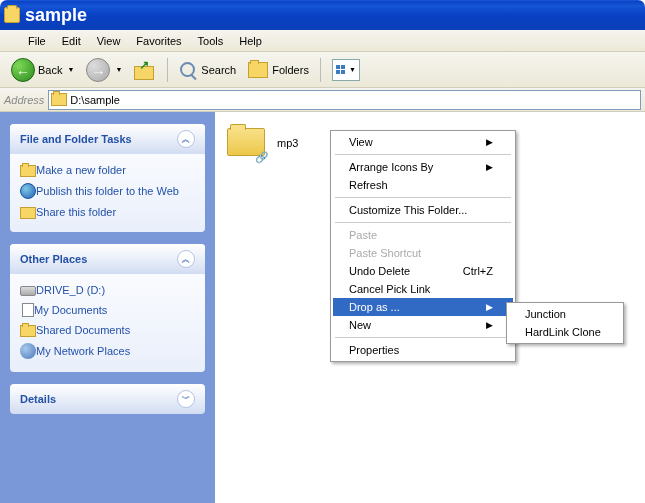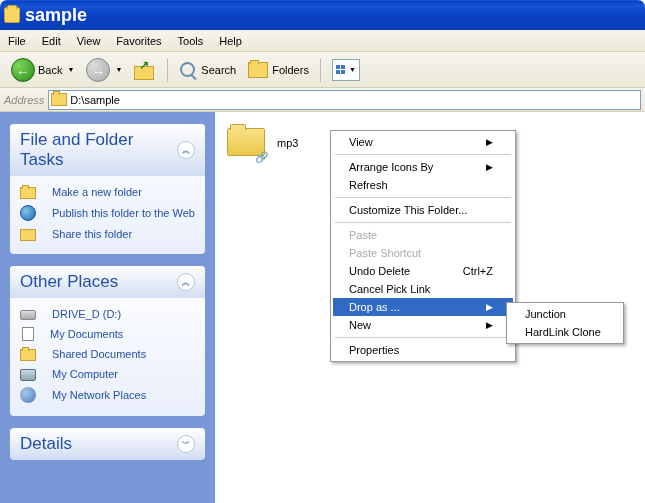--- a/index.html
+++ b/index.html
@@ -3,21 +3,21 @@
 <meta charset="utf-8">
 <style>
 * { margin: 0; padding: 0; box-sizing: border-box; font-family: Tahoma, sans-serif; font-size: 11px; }
 body { width: 645px; height: 503px; background: #fff; overflow: hidden; position: relative; }
 
 .titlebar { height: 30px; background: linear-gradient(to bottom, #1e5bd6, #0a43c7 5%, #1555d4 20%, #0941c5 50%, #0a3fb8); display: flex; align-items: center; padding: 0 4px; border-radius: 7px 7px 0 0; }
 .titlebar-icon { width: 16px; height: 16px; background: #f7d666; border: 1px solid #c5a030; border-radius: 2px; margin-right: 5px; position: relative; }
 .titlebar-icon::before { content: ""; position: absolute; top: -3px; left: 2px; width: 8px; height: 3px; background: #f7d666; border: 1px solid #c5a030; border-bottom: none; border-radius: 2px 2px 0 0; }
 .titlebar-text { color: #fff; font-weight: bold; font-size: 18px; }
 
-.menubar { height: 22px; background: linear-gradient(to bottom, #f5f4ee, #ece9d8); border-bottom: 1px solid #d0cdb8; display: flex; align-items: center; padding: 0 0; gap: 0; }
+.menubar { height: 22px; background: linear-gradient(to bottom, #f5f4ee, #ece9d8); border-bottom: 1px solid #d0cdb8; display: flex; align-items: center; padding: 0 20px; gap: 0; }
 .menu-item { padding: 2px 8px; color: #000; cursor: default; }
 
 .toolbar { height: 36px; background: linear-gradient(to bottom, #f5f4ee, #ece9d8); border-bottom: 1px solid #d0cdb8; display: flex; align-items: center; padding: 0 6px; gap: 2px; }
 .tb-back { display: flex; align-items: center; gap: 3px; padding: 2px 4px; border: 1px solid transparent; border-radius: 3px; }
 .tb-circle { width: 24px; height: 24px; border-radius: 50%; display: flex; align-items: center; justify-content: center; }
 .tb-circle.green { background: radial-gradient(circle at 30% 30%, #7ed957, #2a8b1e); border: 1px solid #1c6612; }
 .tb-circle.gray { background: radial-gradient(circle at 30% 30%, #ddd, #aaa); border: 1px solid #888; }
 .tb-arrow { color: #fff; font-size: 14px; }
 .tb-drop { font-size: 7px; color: #000; margin-left: 2px; }
 .tb-sep { width: 1px; height: 24px; background: #bbb; margin: 0 4px; }
@@ -37,24 +37,24 @@
 .addressbar { height: 24px; background: linear-gradient(to bottom, #f5f4ee, #ece9d8); border-bottom: 1px solid #d0cdb8; display: flex; align-items: center; padding: 0 4px; }
 .addr-label { color: #888; margin-right: 4px; font-size: 11px; font-style: italic; }
 .addr-field { flex: 1; background: #fff; border: 1px solid #7f9db9; height: 20px; display: flex; align-items: center; padding: 0 2px; gap: 3px; }
 .addr-folder { width: 16px; height: 13px; background: #f7d666; border: 1px solid #c5a030; position: relative; }
 .addr-folder::before { content: ""; position: absolute; top: -3px; left: 1px; width: 5px; height: 3px; background: #f7d666; border: 1px solid #c5a030; border-bottom: none; }
 
 .content { display: flex; height: calc(100% - 112px); }
 .sidebar { width: 215px; background: #7a98d8; padding: 12px 10px; display: flex; flex-direction: column; gap: 12px; }
 .panel { background: linear-gradient(to bottom, #fff, #e9effb); border-radius: 4px; overflow: hidden; }
 .panel-header { display: flex; justify-content: space-between; align-items: center; padding: 6px 10px; background: linear-gradient(to bottom, #fff, #d2ddf2); }
-.panel-title { color: #2351a8; font-weight: normal; font-size: 17px; }
+.panel-title { color: #2351a8; font-weight: bold; font-size: 11px; }
 .panel-toggle { width: 18px; height: 18px; border-radius: 50%; border: 1px solid #b6c4e2; background: #fff; display: flex; align-items: center; justify-content: center; color: #2351a8; font-size: 9px; }
 .panel-body { padding: 6px 10px 10px; }
-.task-link { display: flex; align-items: center; gap: 16px; padding: 3px 0; color: #2351a8; cursor: pointer; }
+.task-link { display: flex; align-items: center; gap: 0; padding: 3px 0; color: #2351a8; cursor: pointer; }
 .task-ico { width: 16px; height: 16px; flex-shrink: 0; }
 .ico-folder { background: #f7d666; border: 1px solid #c5a030; height: 12px; margin-top: 2px; position: relative; }
 .ico-folder::before { content: ""; position: absolute; top: -3px; left: 1px; width: 5px; height: 3px; background: #f7d666; border: 1px solid #c5a030; border-bottom: none; }
 .ico-globe { background: radial-gradient(circle at 35% 35%, #7ec8e8, #2161b5); border-radius: 50%; border: 1px solid #1a5099; }
 .ico-share { background: #f7d666; border: 1px solid #c5a030; height: 12px; margin-top: 2px; position: relative; }
 .ico-drive { background: linear-gradient(to bottom, #ddd, #aaa); border: 1px solid #888; height: 10px; margin-top: 3px; border-radius: 2px; }
 .ico-doc { background: #fff; border: 1px solid #888; height: 14px; width: 12px; margin-top: 1px; margin-left: 2px; }
 .ico-computer { background: linear-gradient(to bottom, #c8d8ee, #8aa); border: 1px solid #667; height: 12px; margin-top: 2px; border-radius: 2px; }
 .ico-network { background: radial-gradient(circle at 35% 35%, #a8c8ee, #4878b5); border-radius: 50%; }
 
@@ -180,24 +180,20 @@
         </div>
         <div class="task-link">
           <div class="task-ico ico-doc"></div>
           <span>My Documents</span>
         </div>
         <div class="task-link">
           <div class="task-ico ico-folder"></div>
           <span>Shared Documents</span>
         </div>
         <div class="task-link">
-          <div class="task-ico ico-computer"></div>
-          <span>My Computer</span>
-        </div>
-        <div class="task-link">
           <div class="task-ico ico-network"></div>
           <span>My Network Places</span>
         </div>
       </div>
     </div>
 
     <div class="panel">
       <div class="panel-header">
         <span class="panel-title">Details</span>
         <span class="panel-toggle">︾</span>

